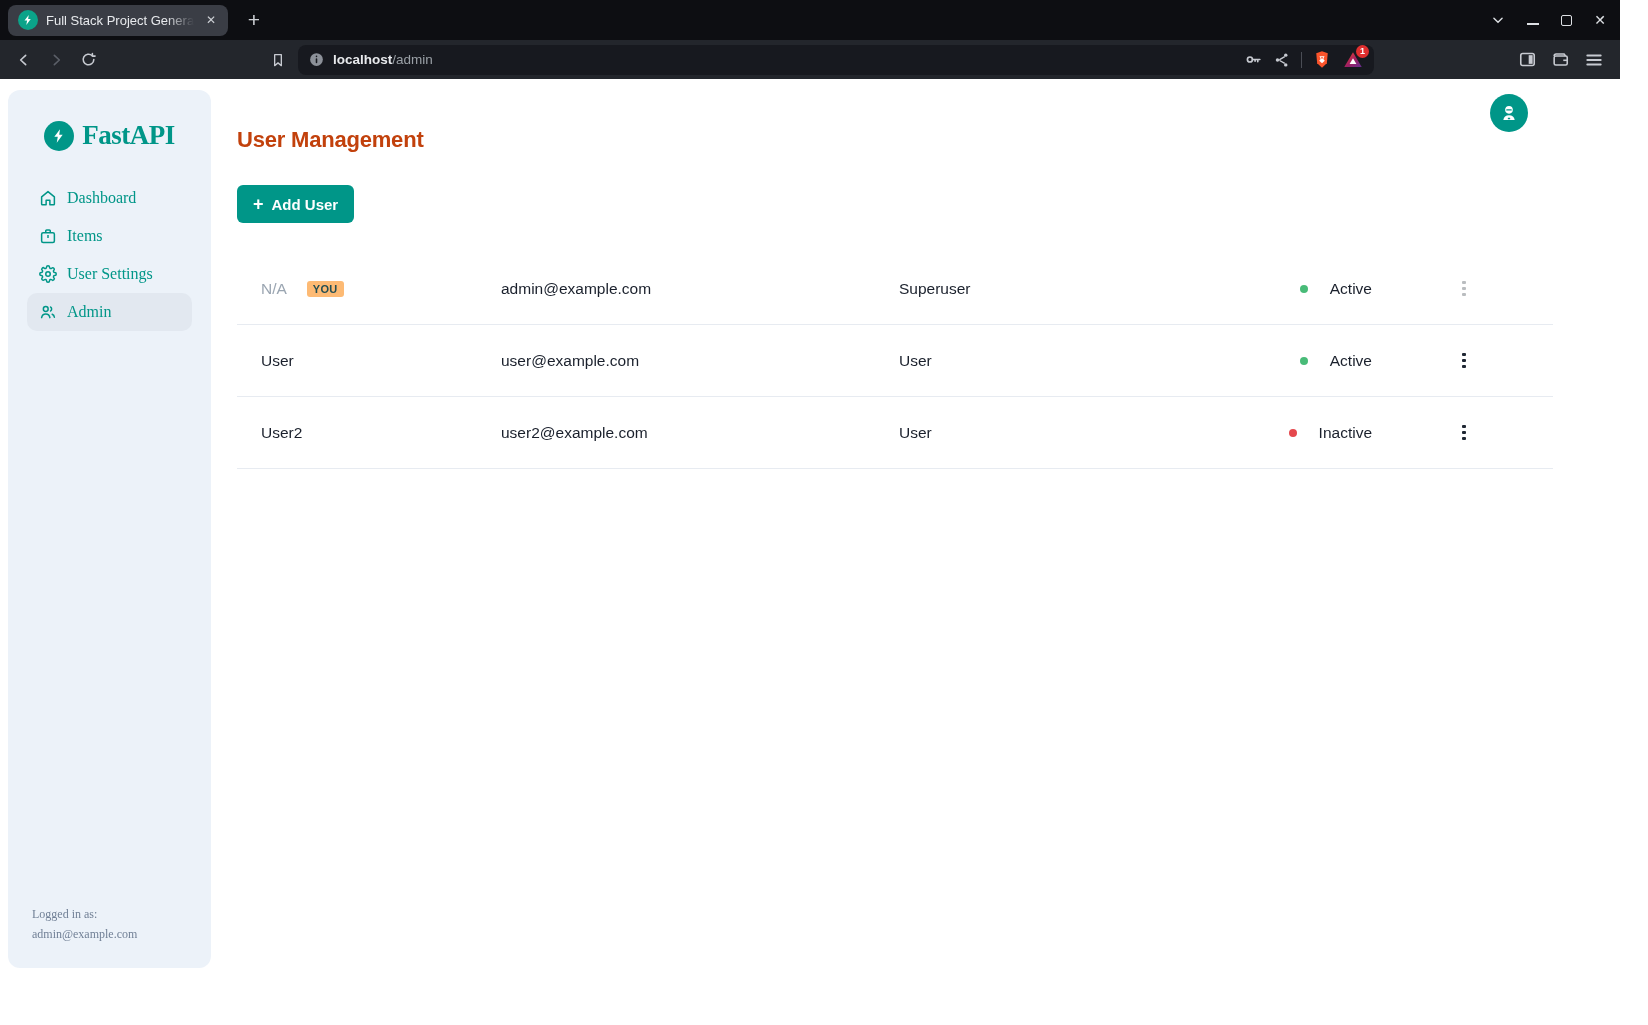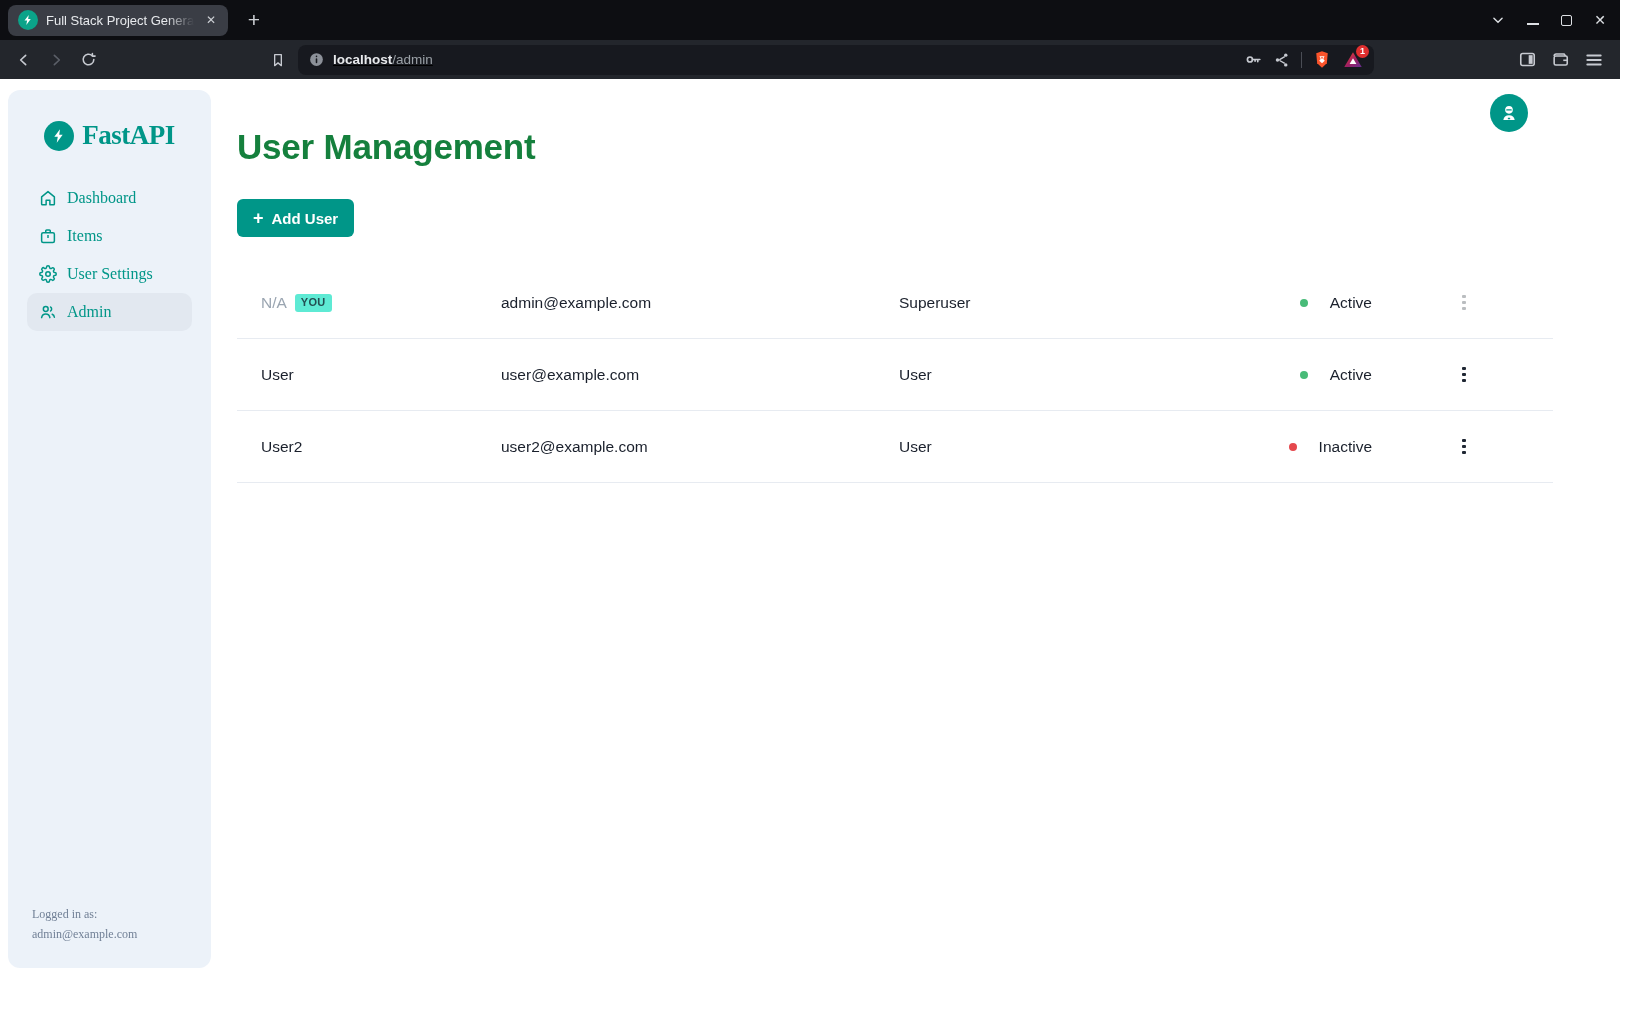--- a/index.html
+++ b/index.html
@@ -24,21 +24,21 @@
                display:flex; align-items:center; justify-content:center; border-radius:6px; }
   .win-controls { position:absolute; right:14px; top:0; height:40px; display:flex; align-items:center; gap:22px; }
   .win-controls .wc { color:#dde0e4; font-size:14px; display:flex; align-items:center; justify-content:center; }
   .wc-max { width:11px; height:11px; border:1.6px solid #dde0e4; border-radius:2px; }
   .wc-min { width:12px; height:1.8px; background:#dde0e4; margin-top:8px; }
 
   .toolbar { height:39px; background:#23262c; display:flex; align-items:center; padding:0 10px; gap:4px; flex:none; }
   .nav-ic { width:28px; height:28px; display:flex; align-items:center; justify-content:center; border-radius:6px; }
   .addrbar { margin-left:158px; display:flex; align-items:center; gap:6px; flex:1; }
   .url-pill { height:30px; background:#17191f; border-radius:8px; flex:1; max-width:1076px;
-              display:flex; align-items:center; padding:0 10px 0 10px; gap:8px;text-decoration:underline; }
+              display:flex; align-items:center; padding:0 10px 0 10px; gap:8px; }
   .url-text { font-size:13.5px; color:#e8eaed; font-weight:700; }
   .url-path { color:#9aa0a6; font-weight:400; }
   .pill-spacer { flex:1; }
   .pill-right { display:flex; align-items:center; gap:10px; }
   .v-div { width:1px; height:16px; background:#4a4d55; }
   .bat-wrap { position:relative; width:22px; height:22px; }
   .bat-badge { position:absolute; top:-4px; right:-5px; min-width:13px; height:13px; border-radius:7px;
                background:#e02f2f; color:#fff; font-size:9px; font-weight:700; display:flex;
                align-items:center; justify-content:center; padding:0 3px; }
   .tb-right { display:flex; align-items:center; gap:14px; margin-left:auto; padding-right:6px; }
@@ -53,35 +53,35 @@
                  align-items:center; justify-content:center; }
   .logo-text { font-size:27px; color:#009688; font-weight:600; letter-spacing:-0.5px; }
   .nav { display:flex; flex-direction:column; }
   .nav-item { display:flex; align-items:center; gap:10px; height:38px; padding:0 12px; margin:0 11px;
               border-radius:10px; color:#009688; font-size:16px; cursor:pointer; }
   .nav-item.active { background:#e2e8f0; }
   .nav-item svg { flex:none; }
   .sb-footer { margin-top:auto; padding-left:16px; font-size:12px; color:#718096; line-height:20px; }
 
   .main { position:absolute; left:211px; top:0; right:0; bottom:0; padding:48px 0 0 26px; }
-  .page-title { font-size:35px; font-weight:700; color:#15803d; letter-spacing:-0.2px; }
+  .page-title { font-size:22px; font-weight:700; color:#c2410c; letter-spacing:-0.2px; }
   .add-btn { margin-top:32px; height:38px; background:#009688; border:none; border-radius:6px; color:#fff;
              font-family:"Liberation Sans", sans-serif; font-size:15px; font-weight:700; padding:0 16px;
              display:inline-flex; align-items:center; gap:8px; cursor:pointer; }
   .add-btn .plus { font-size:18px; font-weight:700; line-height:1; }
 
   .table { margin-top:30px; width:1316px; }
   .thead, .trow { display:grid; grid-template-columns:240px 398px 241px 232px auto; align-items:center;
                   padding-left:24px; }
   .thead { height:45px; border-bottom:1px solid #e7ebf1; }
   .th { font-size:12px; font-weight:700; color:#4a5568; letter-spacing:0.4px; }
   .trow { height:72px; border-bottom:1px solid #e7ebf1; font-size:15.5px; color:#1a202c; }
-  .cell-name { display:flex; gap:8px; }
+  .cell-name { display:flex; align-items:center; gap:20px; }
   .muted { color:#9aa5b1; }
-  .you-badge { background:#5eead4; color:#234e52; font-size:11px; font-weight:700; letter-spacing:0.3px;
+  .you-badge { background:#fdba74; color:#234e52; font-size:11px; font-weight:700; letter-spacing:0.3px;
                padding:2px 6px; border-radius:3px; }
   .status { display:flex; align-items:center; gap:22px;justify-content:flex-end; }
   .dot { width:8px; height:8px; border-radius:50%; }
   .dot.green { background:#48bb78; }
   .dot.red { background:#e5484d; }
   .kebab { margin-left:80px; width:24px; height:28px; display:flex; flex-direction:column; align-items:center;
            justify-content:center; gap:2.5px; cursor:pointer; background:none; border:none; }
   .kebab i { width:3.4px; height:3.4px; border-radius:1px; background:#1f2733; display:block; }
   .kebab.disabled { opacity:0.3; cursor:default; }
 

